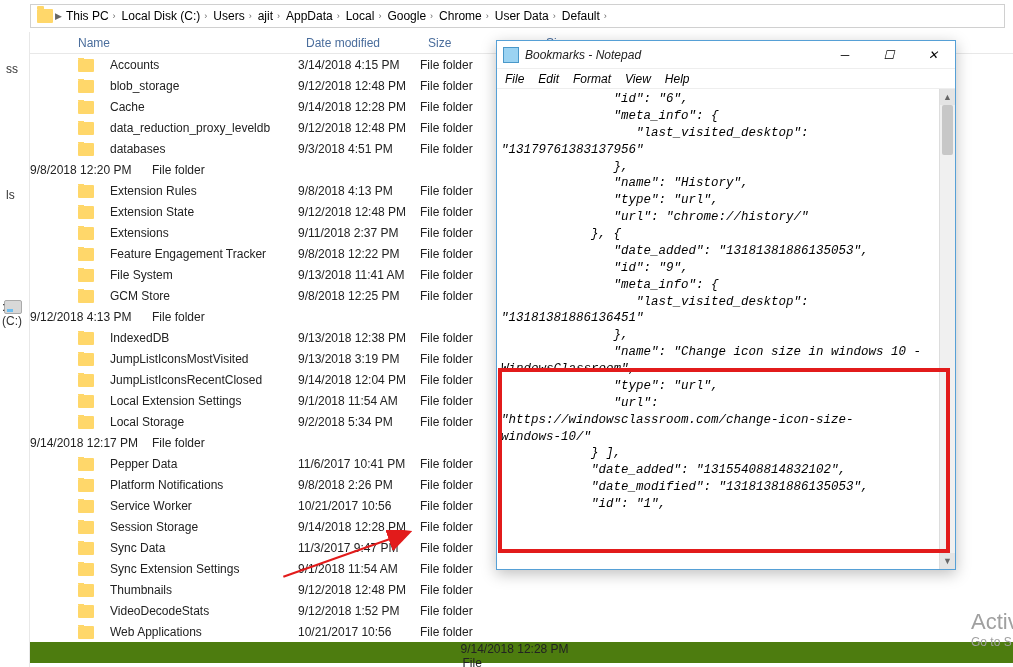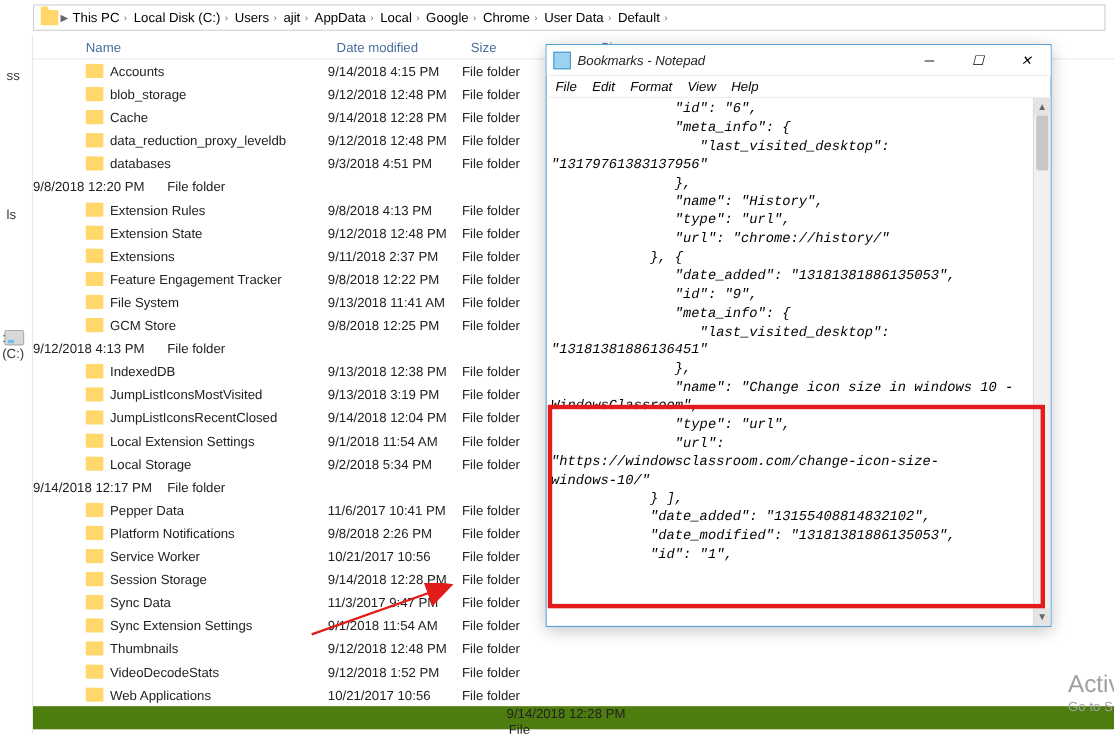--- a/index.html
+++ b/index.html
@@ -106,22 +106,22 @@
     .row {
       display:flex;
       height:21px;
       align-items:center;
       font-size:12px;
       color:#222;
     }
     .row .c-name {
       width:268px;
       display:flex;
-      align-items:flex-start;
-      gap:6px;
+      align-items:flex-end;
+      gap:16px;
       padding-left:48px;
       white-space:nowrap;
       overflow:hidden;
     }
     .row .c-date { width:122px; white-space:nowrap;}
     .row .c-type { width:118px; white-space:nowrap;}
     .row .c-size { flex:1; text-align:right; padding-right:32px;}
     .icon-folder {
       width:16px;height:13px;background:#ffd76a;border-radius:1px;flex-shrink:0;position:relative;
     }
@@ -292,21 +292,21 @@
       <div class="col-date">Date modified</div>
       <div class="col-type">Size</div>
       <div class="col-size">Size</div>
     </div>
     <div class="rows" id="rows">
         <div class="row">
           <div class="c-name">
             <span class="icon-folder"></span>
             <span>Accounts</span>
           </div>
-          <div class="c-date">9/14/2018 4:15 PM</div>
+          <div class="c-date">3/14/2018 4:15 PM</div>
           <div class="c-type">File folder</div>
           <div class="c-size"></div>
         </div>
         <div class="row">
           <div class="c-name">
             <span class="icon-folder"></span>
             <span>blob_storage</span>
           </div>
           <div class="c-date">9/12/2018 12:48 PM</div>
           <div class="c-type">File folder</div>

